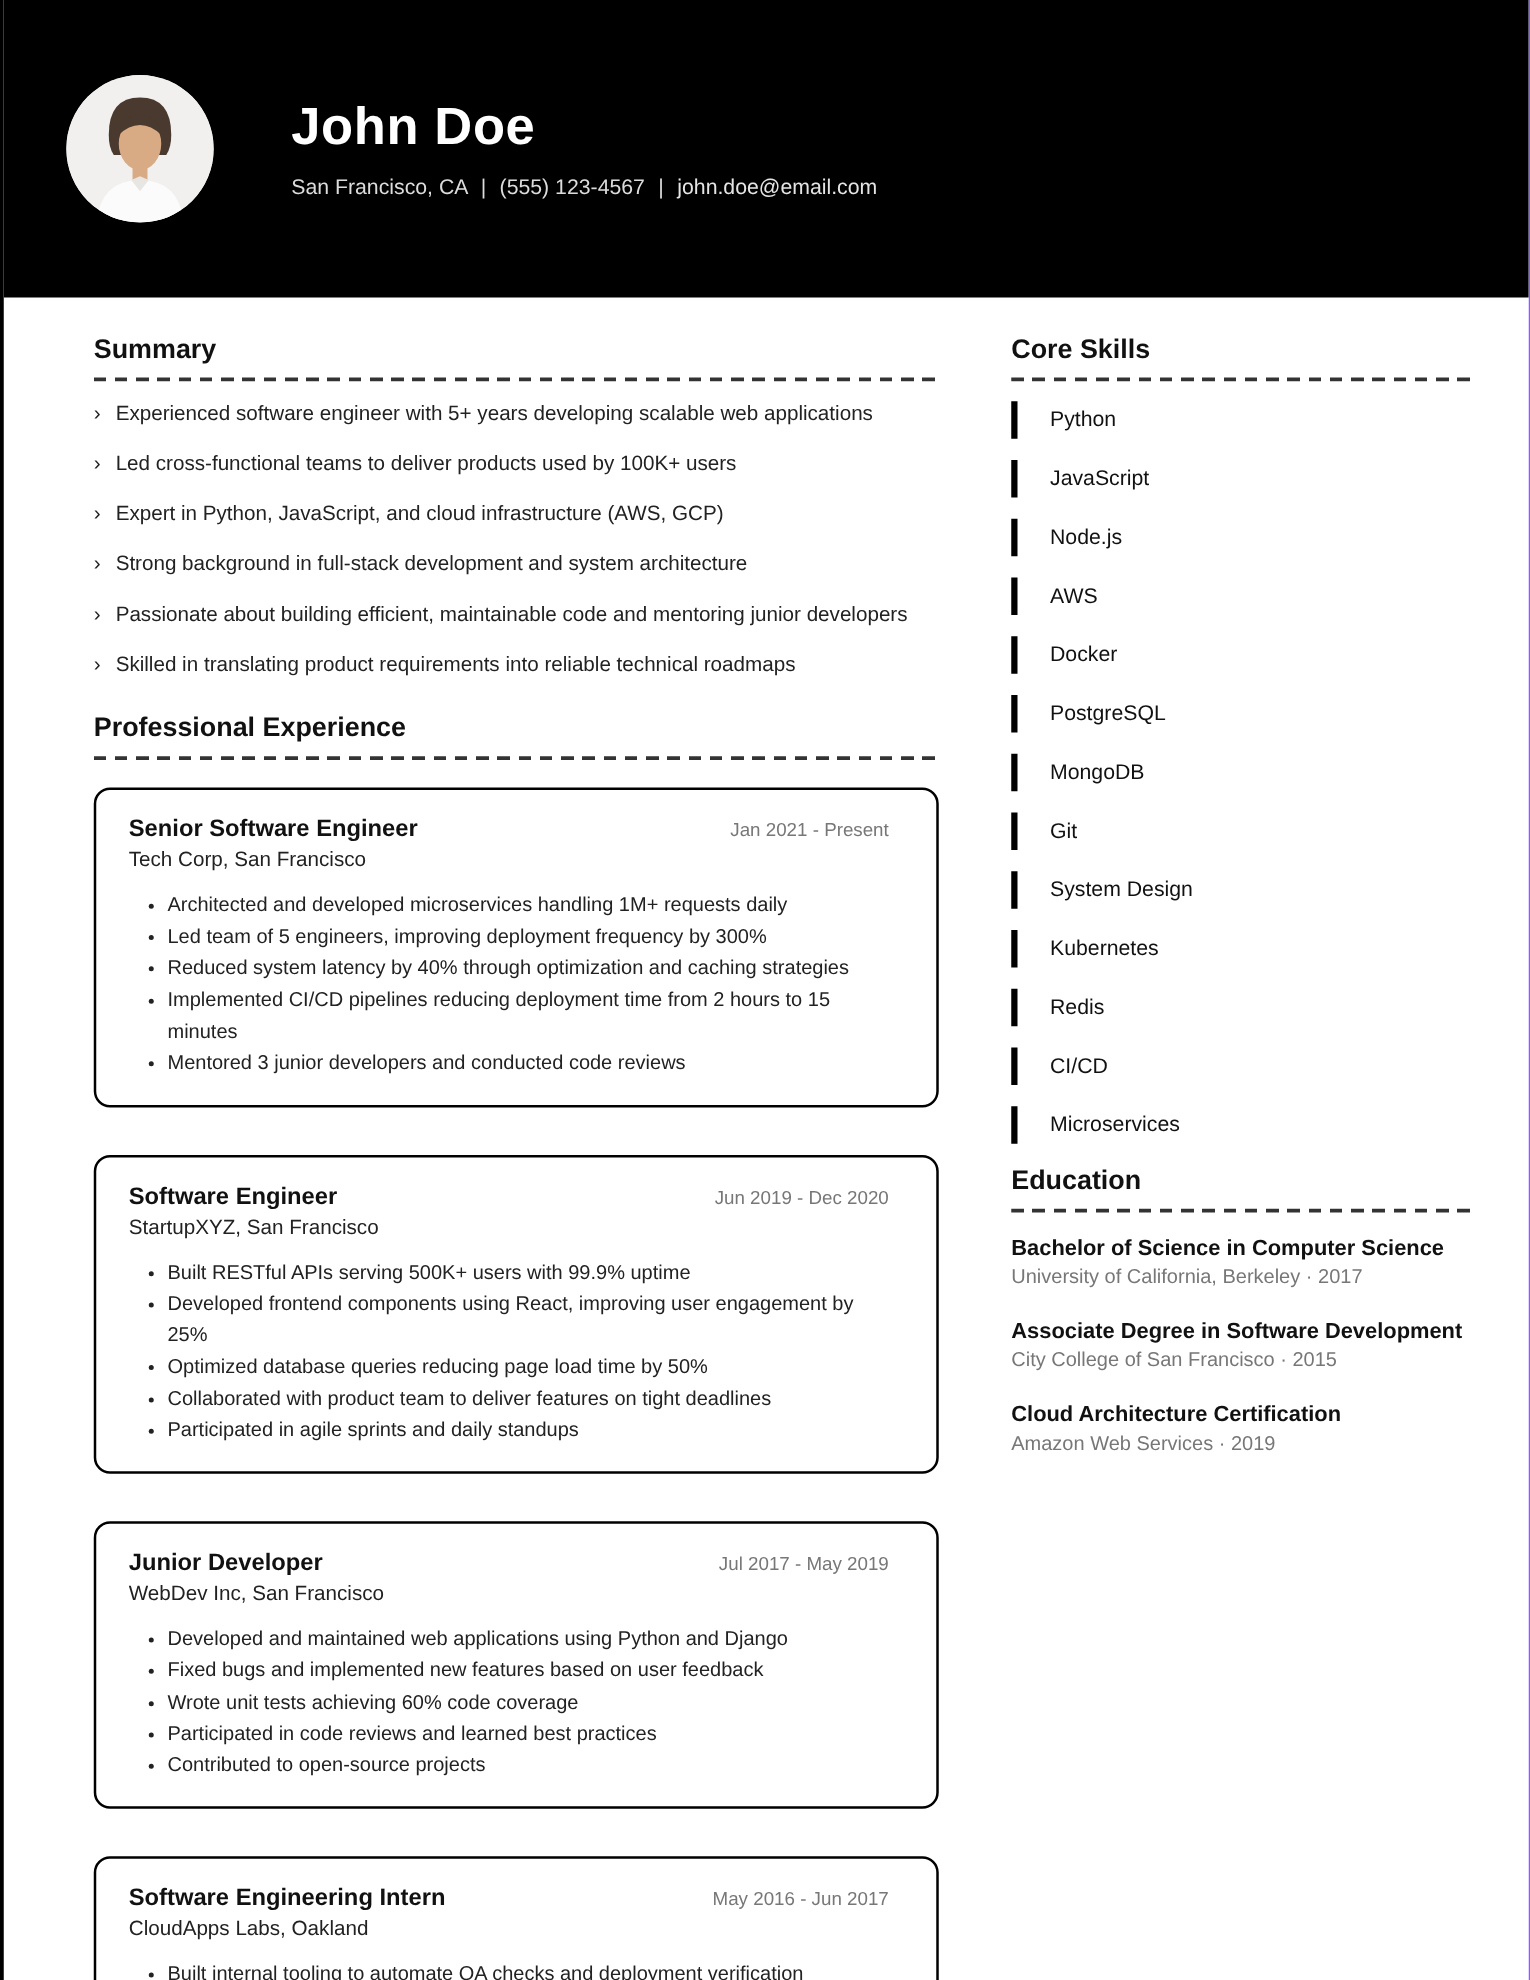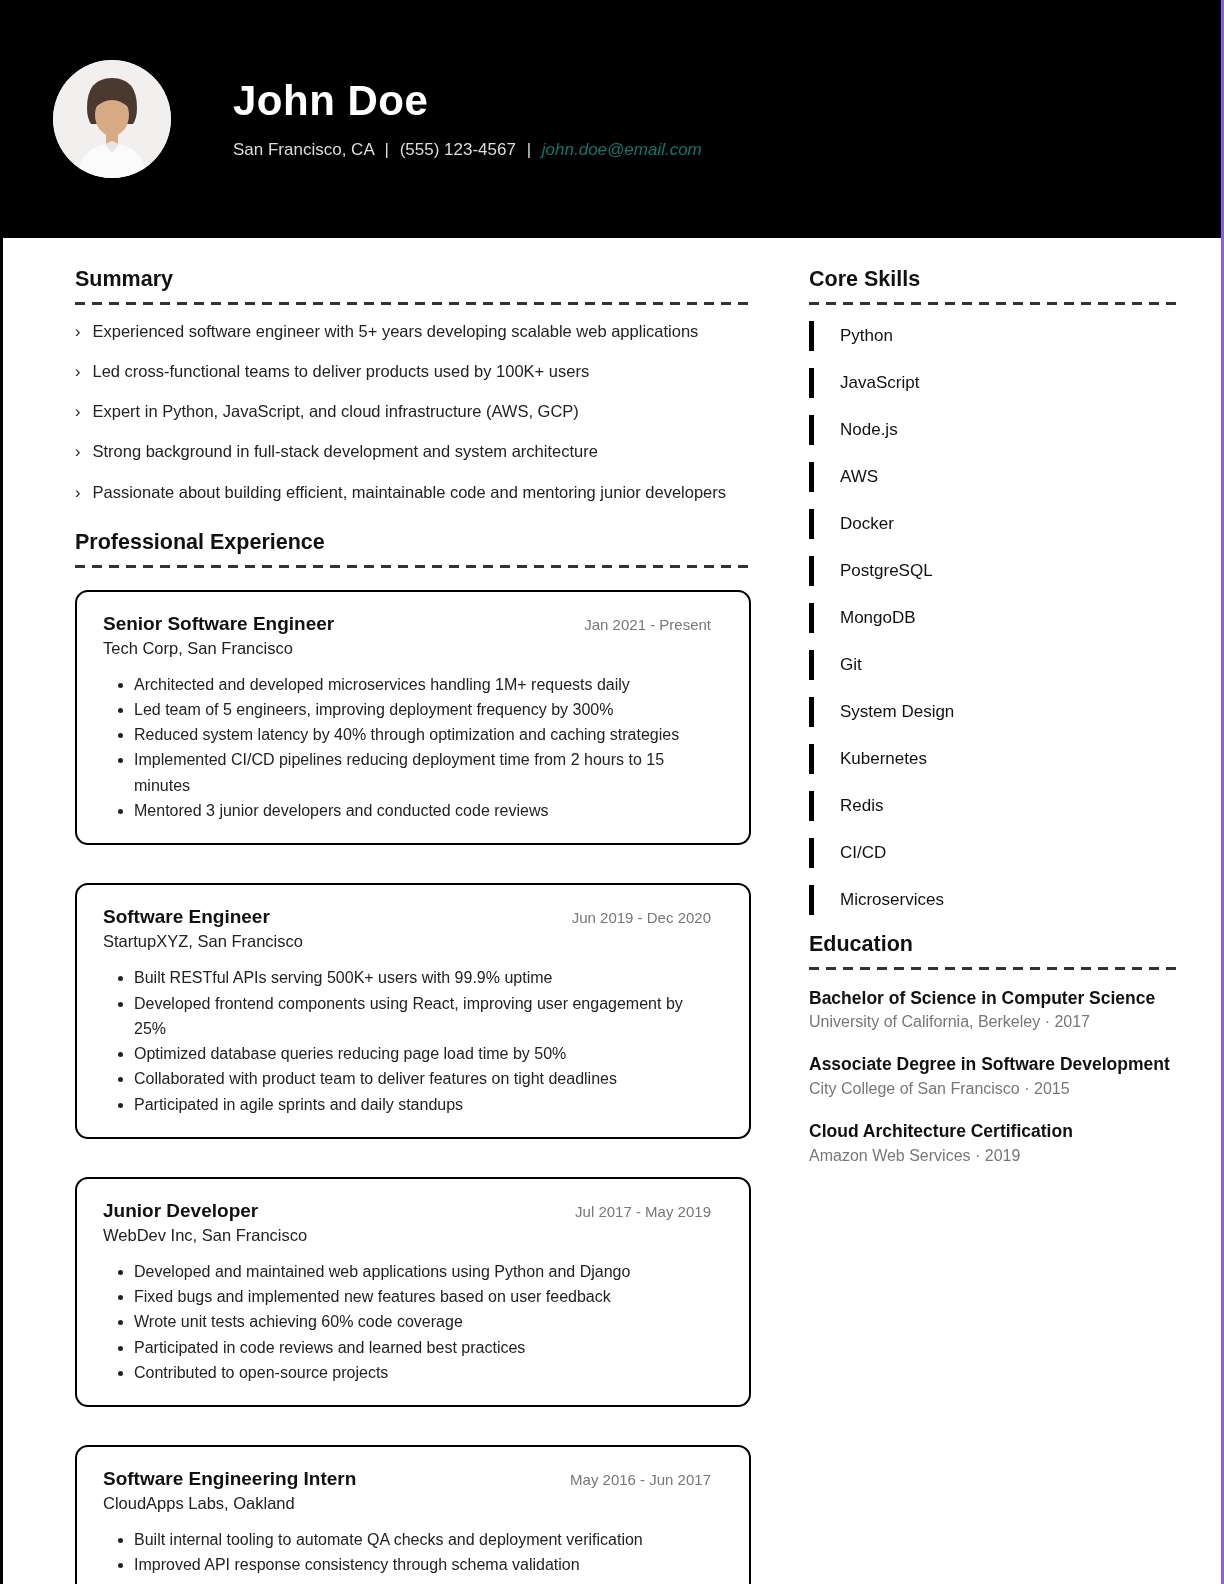--- a/index.html
+++ b/index.html
@@ -5,21 +5,21 @@
   * { margin: 0; padding: 0; box-sizing: border-box; }
   html, body { background: #ffffff; }
   body { font-family: "Liberation Sans", sans-serif; color: #1c1c1c; }
 
   .page {
     position: relative;
     width: 1224px;
     height: 1584px;
     background: #ffffff;
     border-left: 3px solid #000;
-    border-right: 3px solid #8b5cf6;
+    border-right: 1px solid #8b5cf6;
     overflow: hidden;
   }
 
   
   .header {
     height: 238px;
     background: #000000;
     display: flex;
     align-items: center;
     padding-left: 50px;
@@ -38,21 +38,21 @@
     font-weight: 700;
     letter-spacing: 0.5px;
     line-height: 1.1;
   }
   .contact {
     margin-top: 16px;
     font-size: 17px;
     color: #dcdcdc;
   }
   .contact .sep { color: #dcdcdc; padding: 0 6px; }
-  .email-link { color: #0f766e; text-decoration: none; font-style: italic; }
+  .email-link { color: #e5e5e5; text-decoration: none; }
 
   
   .content {
     display: flex;
     padding: 29px 44px 0 72px;
   }
   .col-left  { width: 676px; flex: 0 0 auto; }
   .col-right { margin-left: 58px; flex: 1; }
 
   .section-heading {
@@ -145,20 +145,21 @@
 
       <div class="section-heading">Summary</div>
       <div class="dash-rule"></div>
 
       <div class="summary-list">
         <div class="summary-item"><span class="chev">›</span><span>Experienced software engineer with 5+ years developing scalable web applications</span></div>
         <div class="summary-item"><span class="chev">›</span><span>Led cross-functional teams to deliver products used by 100K+ users</span></div>
         <div class="summary-item"><span class="chev">›</span><span>Expert in Python, JavaScript, and cloud infrastructure (AWS, GCP)</span></div>
         <div class="summary-item"><span class="chev">›</span><span>Strong background in full-stack development and system architecture</span></div>
         <div class="summary-item"><span class="chev">›</span><span>Passionate about building efficient, maintainable code and mentoring junior developers</span></div>
+        <div class="summary-item"><span class="chev">›</span><span>Skilled in translating product requirements into reliable technical roadmaps</span></div>
       </div>
 
       <div class="section-heading experience-heading">Professional Experience</div>
       <div class="dash-rule"></div>
 
       <div class="job-card">
         <div class="job-top">
           <span class="job-title">Senior Software Engineer</span>
           <span class="job-dates">Jan 2021 - Present</span>
         </div>

